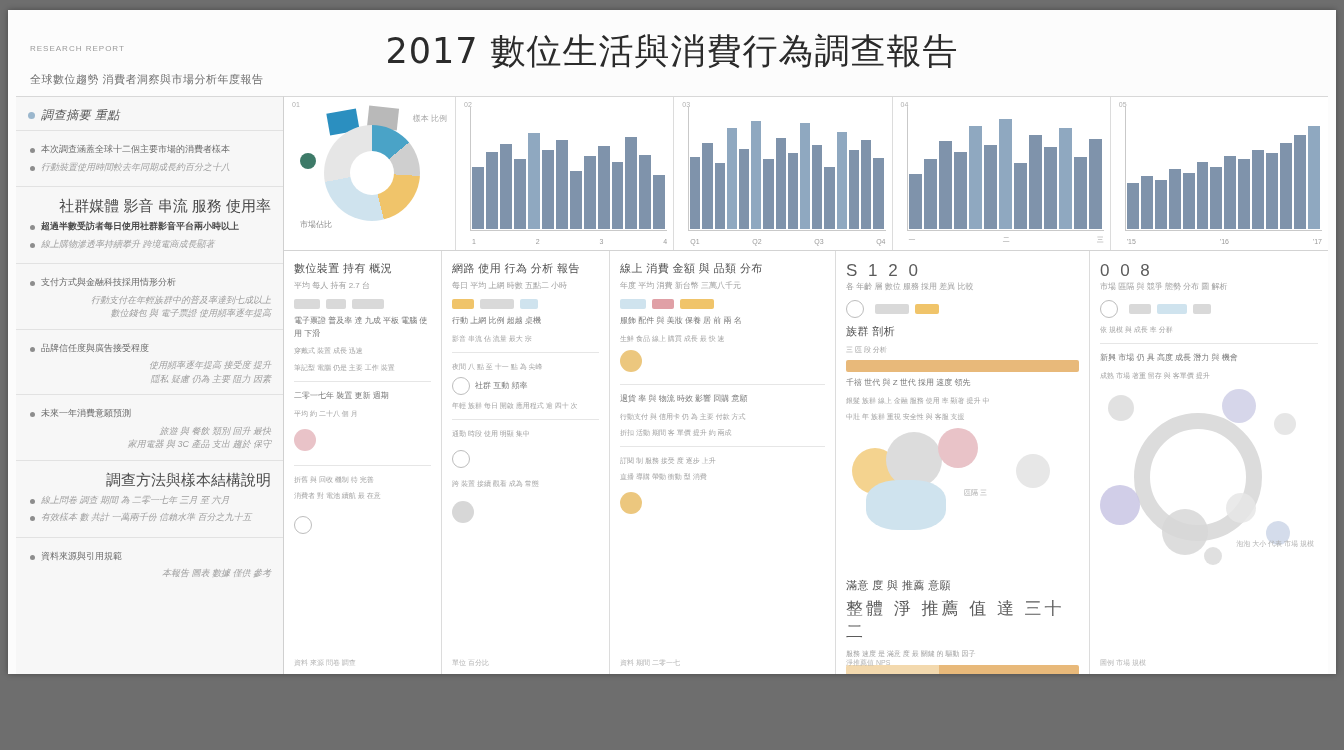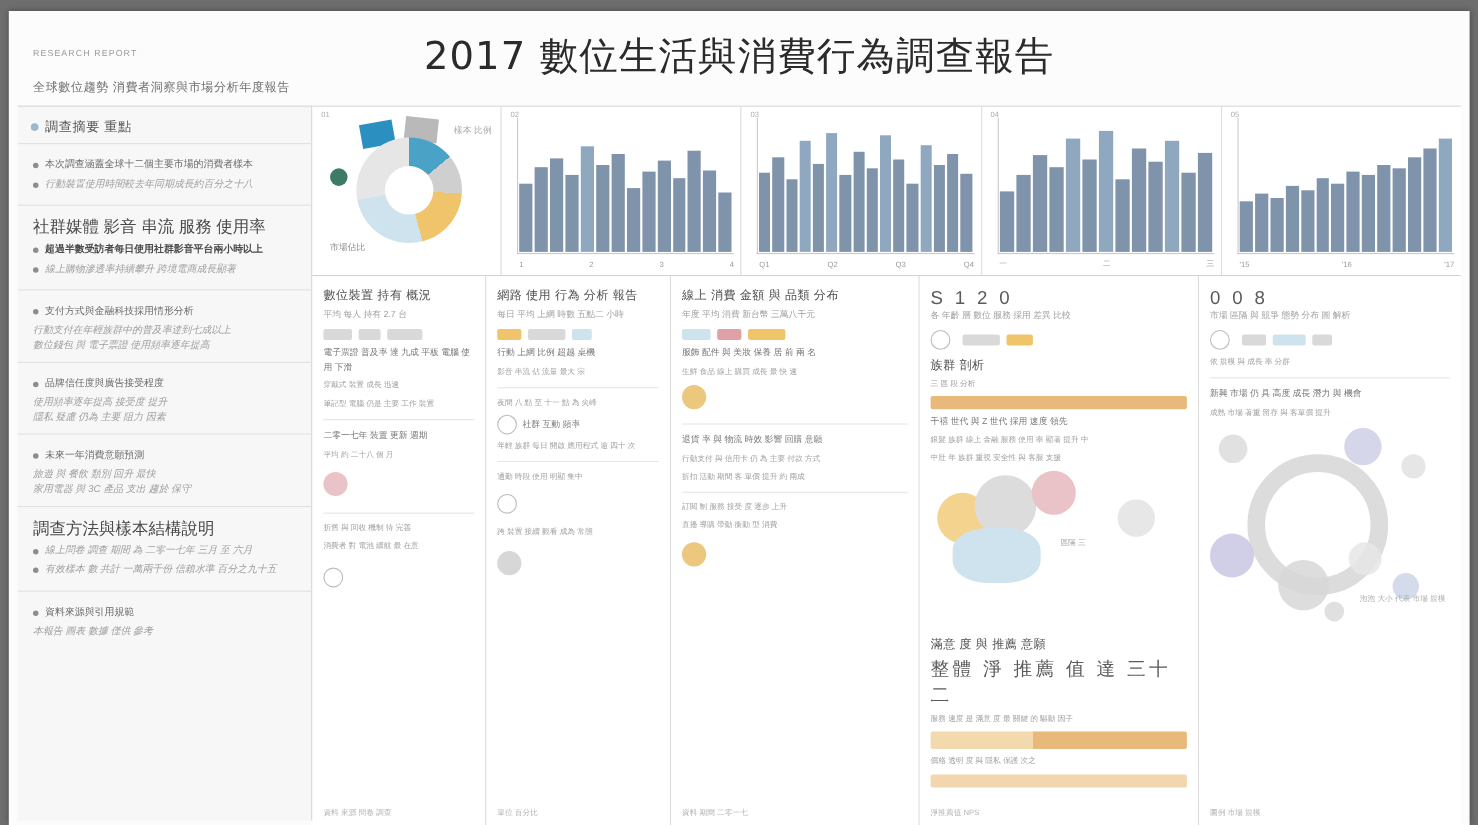--- a/index.html
+++ b/index.html
@@ -3,21 +3,21 @@
 <meta charset="utf-8">
 <style>
   html,body{margin:0;padding:0;}
   body{
     width:1344px;height:750px;
     background:#6e6e6e;
     font-family:"Liberation Sans",sans-serif;
     overflow:hidden;
   }
   .poster{
-    position:absolute;left:8px;top:10px;width:1328px;height:740px;
+    position:absolute;left:8px;top:10px;width:1328px;height:664px;
     background:#fcfcfc;
     box-shadow:0 0 6px rgba(0,0,0,.35);
     overflow:hidden;
   }
   .title{
     position:absolute;left:0;top:18px;width:100%;
     text-align:center;
     font-size:35px;letter-spacing:1px;color:#2b2b2b;
     font-family:"DejaVu Sans",sans-serif;
     filter:blur(.4px);
@@ -38,25 +38,27 @@
   .leftcol{
     position:absolute;left:8px;top:86px;width:268px;height:650px;
     border-top:1px solid #d8d8d8;border-right:1px solid #d0d0d0;
     background:#f7f7f7;
     box-sizing:border-box;
   }
   .lc-head{
     padding:10px 12px 6px 12px;
     font-size:12px;color:#555;letter-spacing:.5px;
     filter:blur(.5px);
+    font-style:italic;
   }
   .lc-head .dot{display:inline-block;width:7px;height:7px;border-radius:50%;background:#9bb7cd;margin-right:6px;vertical-align:middle;}
   .lblock{
     border-top:1px solid #e2e2e2;
     padding:8px 12px 8px 14px;
+    text-align:right;
   }
   .lrow{display:flex;gap:6px;margin:4px 0;}
   .lbul{width:5px;height:5px;border-radius:50%;background:#8d8d8d;margin-top:5px;flex:0 0 auto;}
   .ltxt{font-size:9px;line-height:1.5;color:#6a6a6a;filter:blur(.55px);}
   .ltxt.dim{color:#9e9e9e;font-style:italic;}
   .ltxt.b{color:#4a4a4a;font-weight:bold;}
   .lhead2{font-size:15px;color:#4a4a4a;margin:2px 0 4px 0;filter:blur(.5px);}
 
   
   .band{

